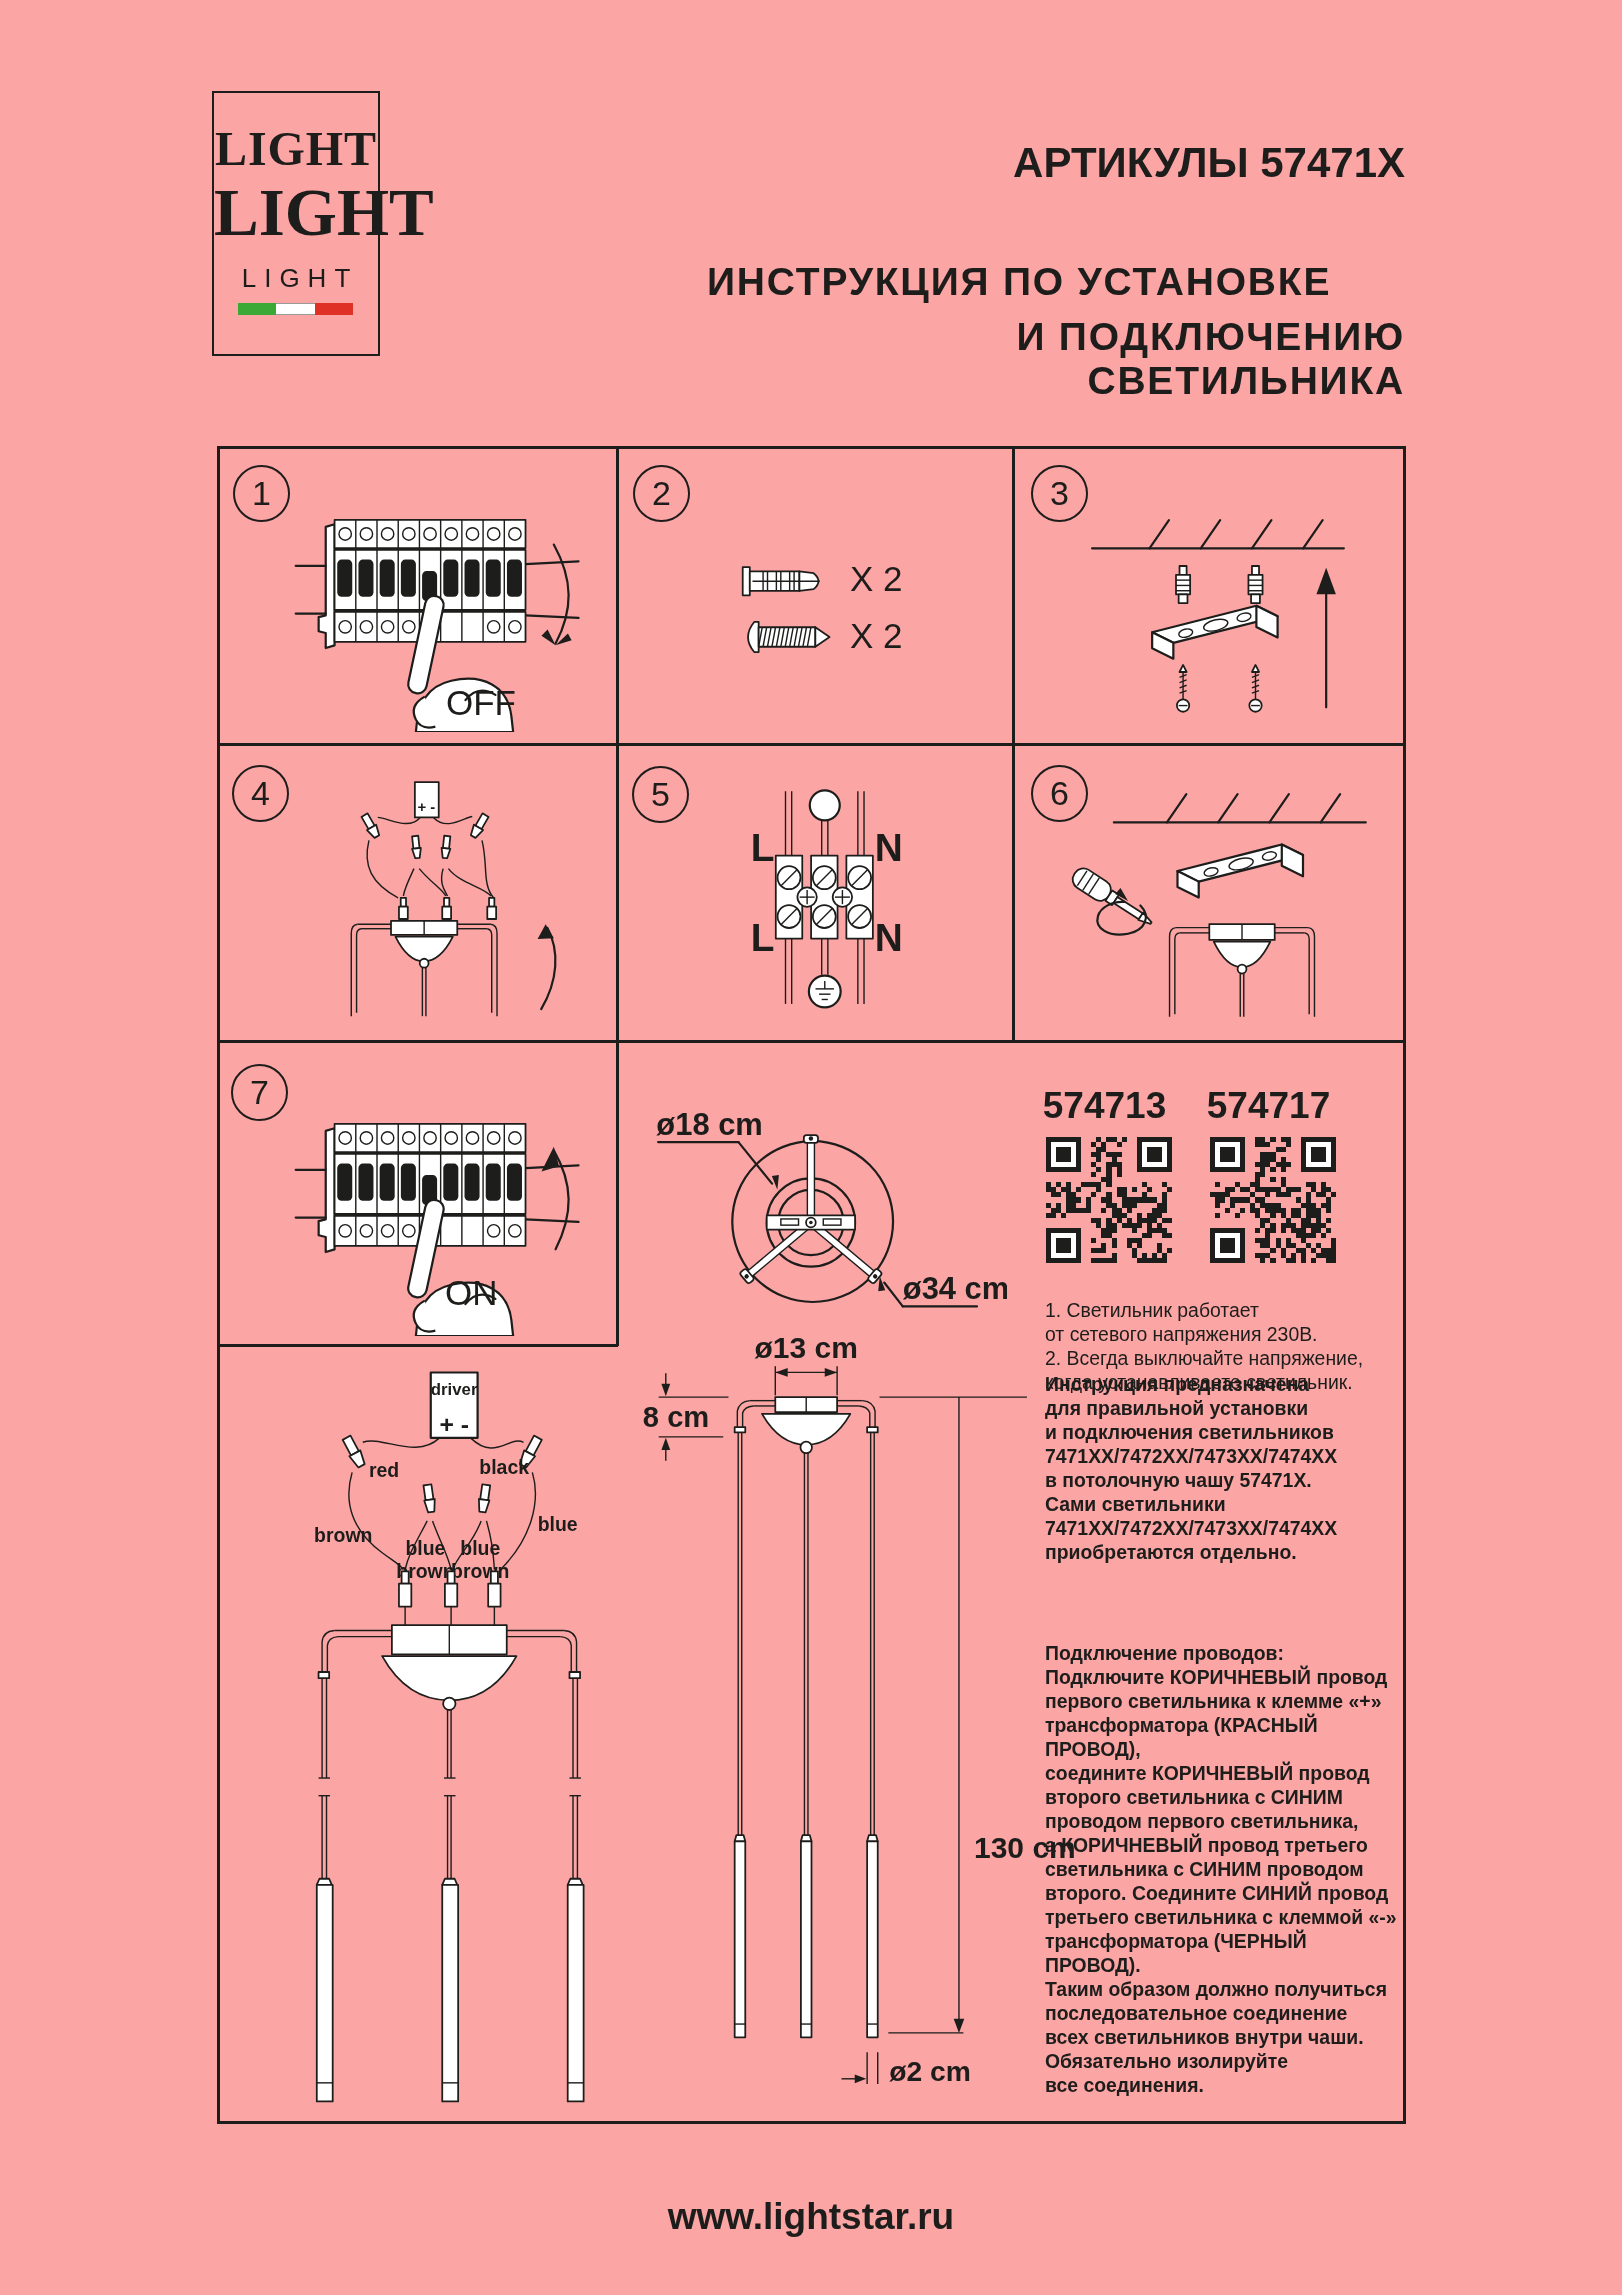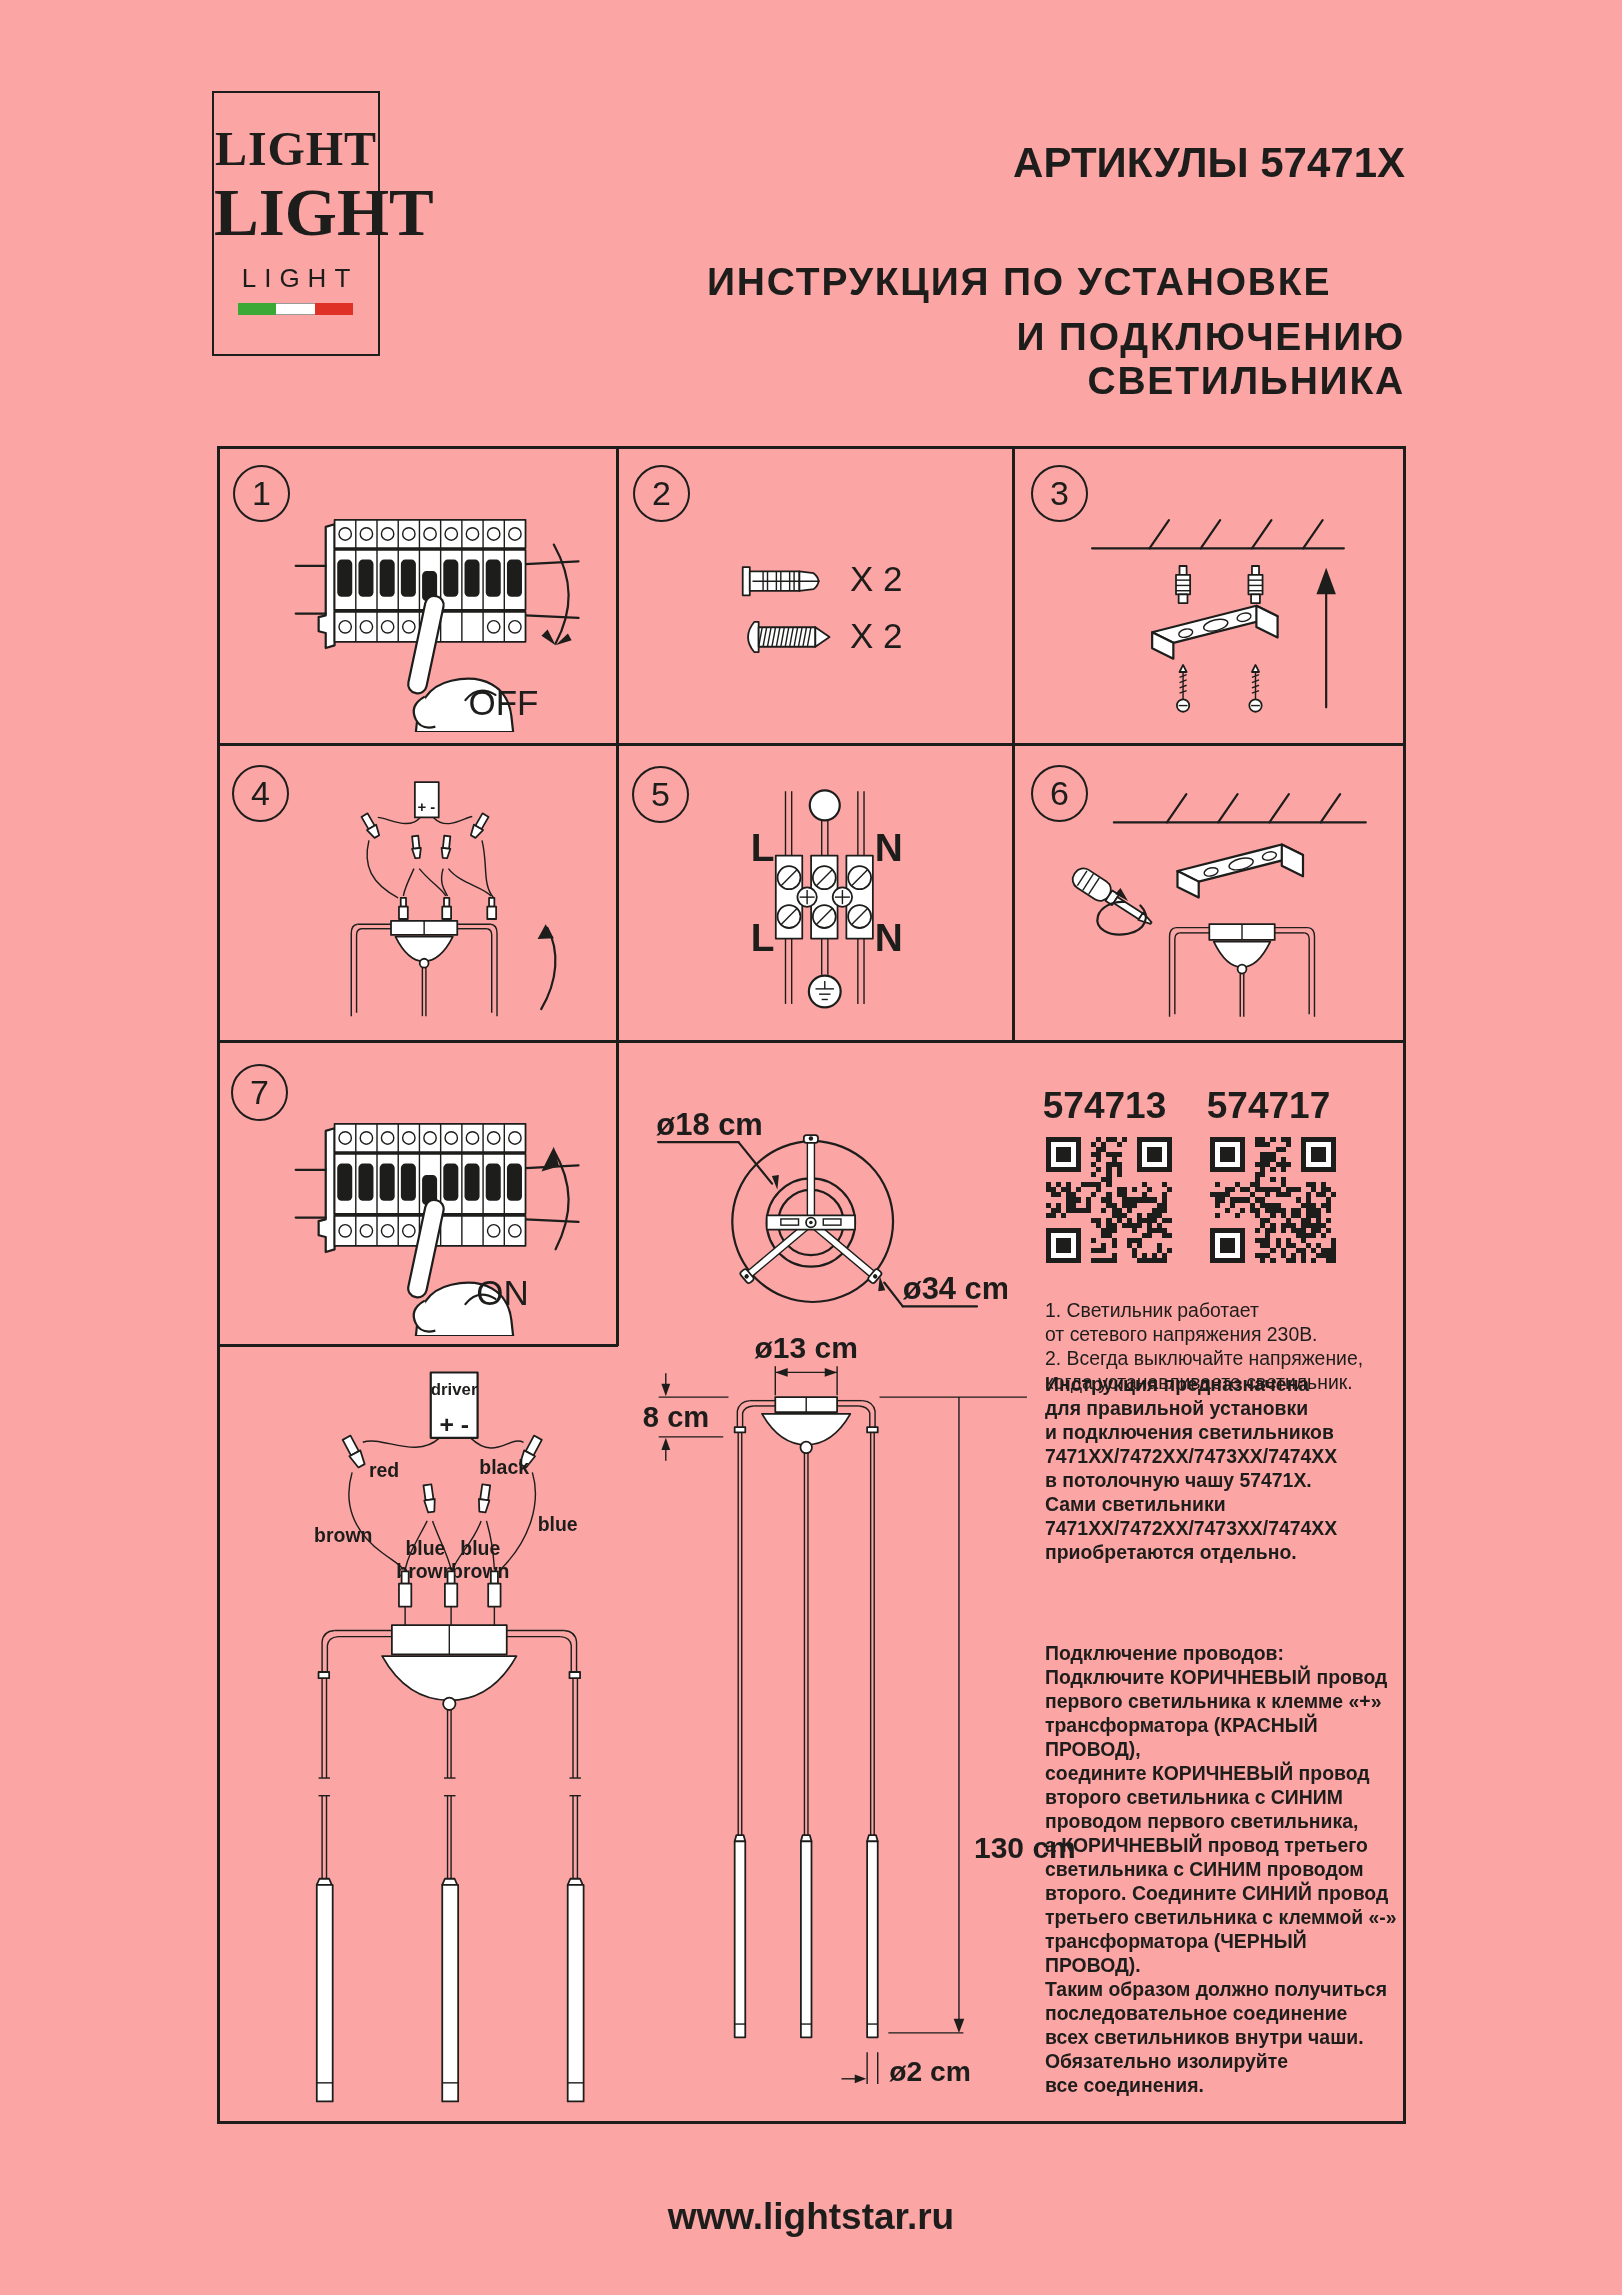--- a/index.html
+++ b/index.html
@@ -11,21 +11,21 @@
   .wht{fill:#fff;stroke:#1d1d1b;stroke-width:2.5;stroke-linejoin:round;}
   .whtthin{fill:#fff;stroke:#1d1d1b;stroke-width:2;stroke-linejoin:round;}
   .blk{fill:#1d1d1b;stroke:none;}
   .gridline{position:absolute;background:#1d1d1b;}
   .stepnum{position:absolute;width:53px;height:53px;border:2.7px solid #1d1d1b;border-radius:50%;
            text-align:center;line-height:53px;font-size:34px;color:#1d1d1b;}
   .bodytext{position:absolute;left:1045px;width:362px;font-size:19.4px;line-height:24px;
             white-space:pre-line;color:#1d1d1b;}
   .boldtext{font-weight:bold;}
   .qrlabel{position:absolute;width:133px;text-align:center;font-size:37px;font-weight:bold;}
-  .onoff{position:absolute;width:115px;text-align:center;font-size:35px;}
+  .onoff{position:absolute;width:115px;font-size:35px;}
   .qty{position:absolute;font-size:35px;font-weight:normal;}
   svg text{fill:#1d1d1b;font-family:"Liberation Sans",sans-serif;}
 </style>
 </head>
 <body>
 
 <div id="page">
 
   <div class="abs" style="left:212px;top:91px;width:164px;height:261px;border:2.7px solid #1d1d1b;">
     <div style="position:absolute;left:0;width:100%;top:28px;text-align:center;font-family:'Liberation Serif',serif;font-weight:bold;font-size:48px;letter-spacing:0.9px;">LIGHT</div>

